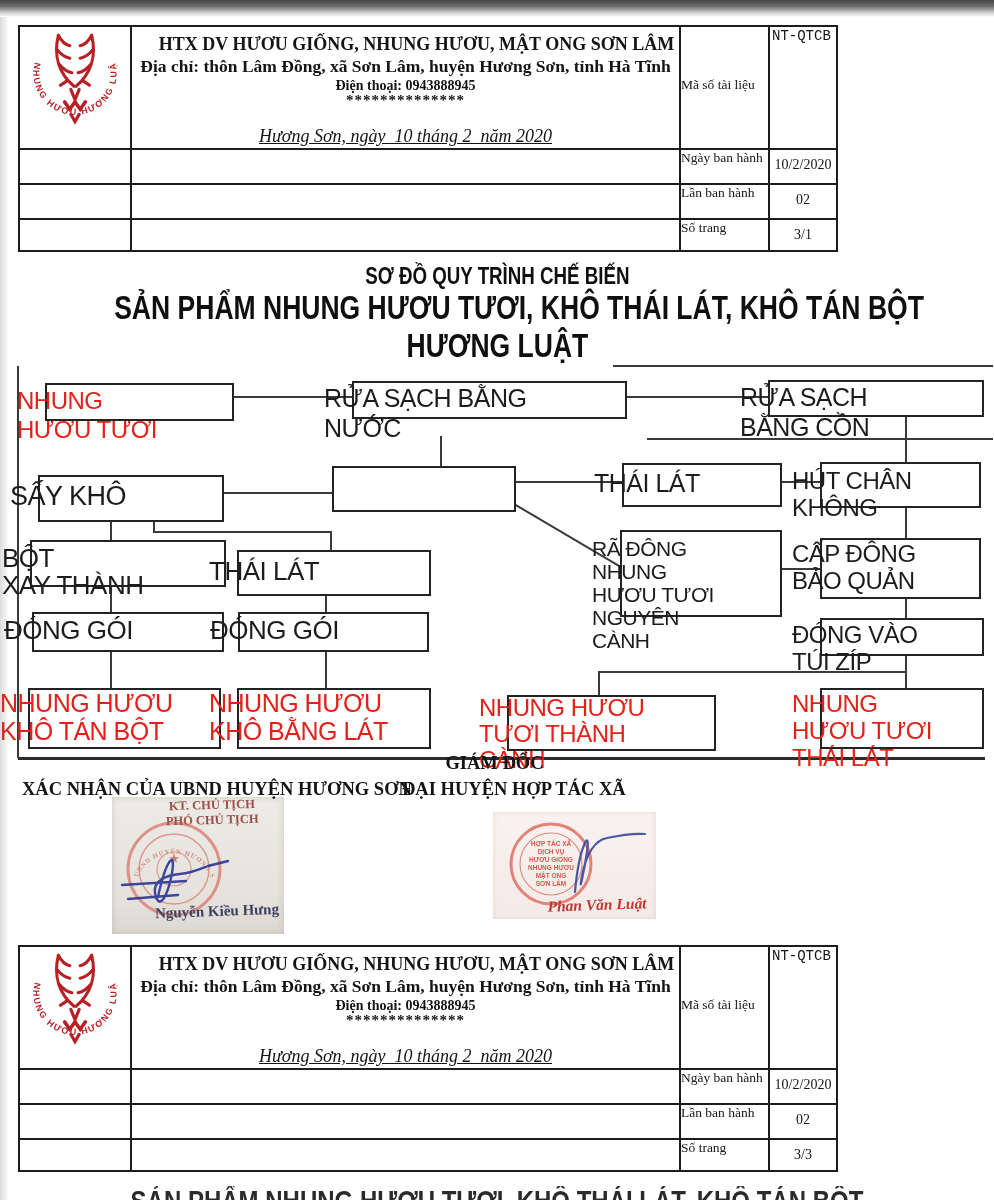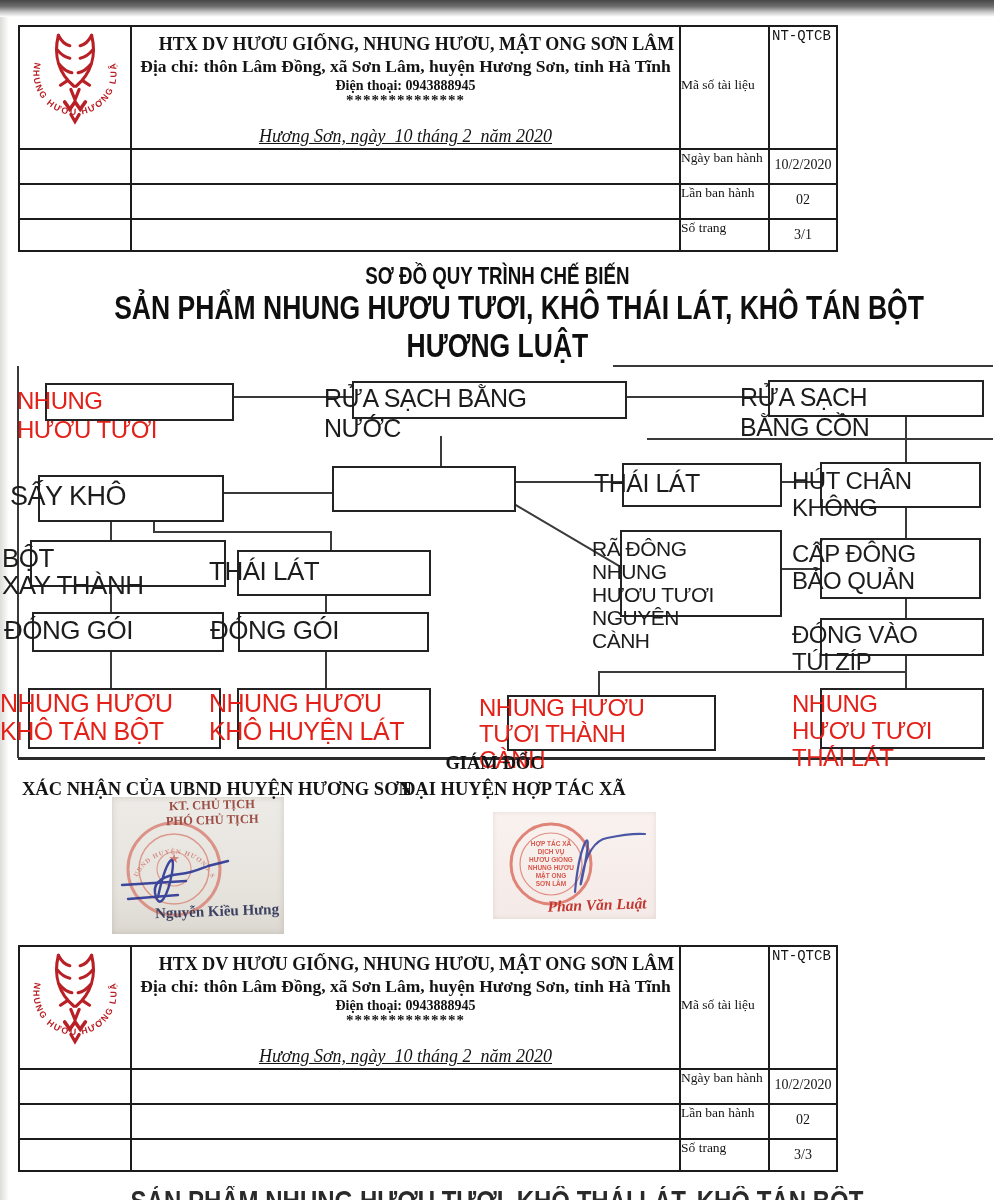--- a/index.html
+++ b/index.html
@@ -255,21 +255,21 @@
 
   <div class="fc-box" style="left:28px;top:688px;width:189px;height:57px;"></div>
   <div class="fc-lbl red" style="left:0px;top:689px;width:245px;font-size:25px;line-height:28px;">
     <span>NHUNG HƯƠU</span>
       <span>KHÔ TÁN BỘT</span>
   </div>
 
   <div class="fc-box" style="left:237px;top:688px;width:190px;height:57px;"></div>
   <div class="fc-lbl red" style="left:209px;top:689px;width:246px;font-size:25px;line-height:28px;">
     <span>NHUNG HƯƠU</span>
-      <span>KHÔ HUYỆN LÁT</span>
+      <span>KHÔ BẰNG LÁT</span>
   </div>
 
   <div class="fc-box" style="left:507px;top:695px;width:205px;height:52px;"></div>
   <div class="fc-lbl red" style="left:479px;top:695px;width:261px;font-size:24px;line-height:26px;">
     <span>NHUNG HƯƠU</span>
       <span>TƯƠI THÀNH</span>
       <span>CÀNH</span>
   </div>
 
   <div class="fc-box" style="left:820px;top:688px;width:160px;height:57px;"></div>

